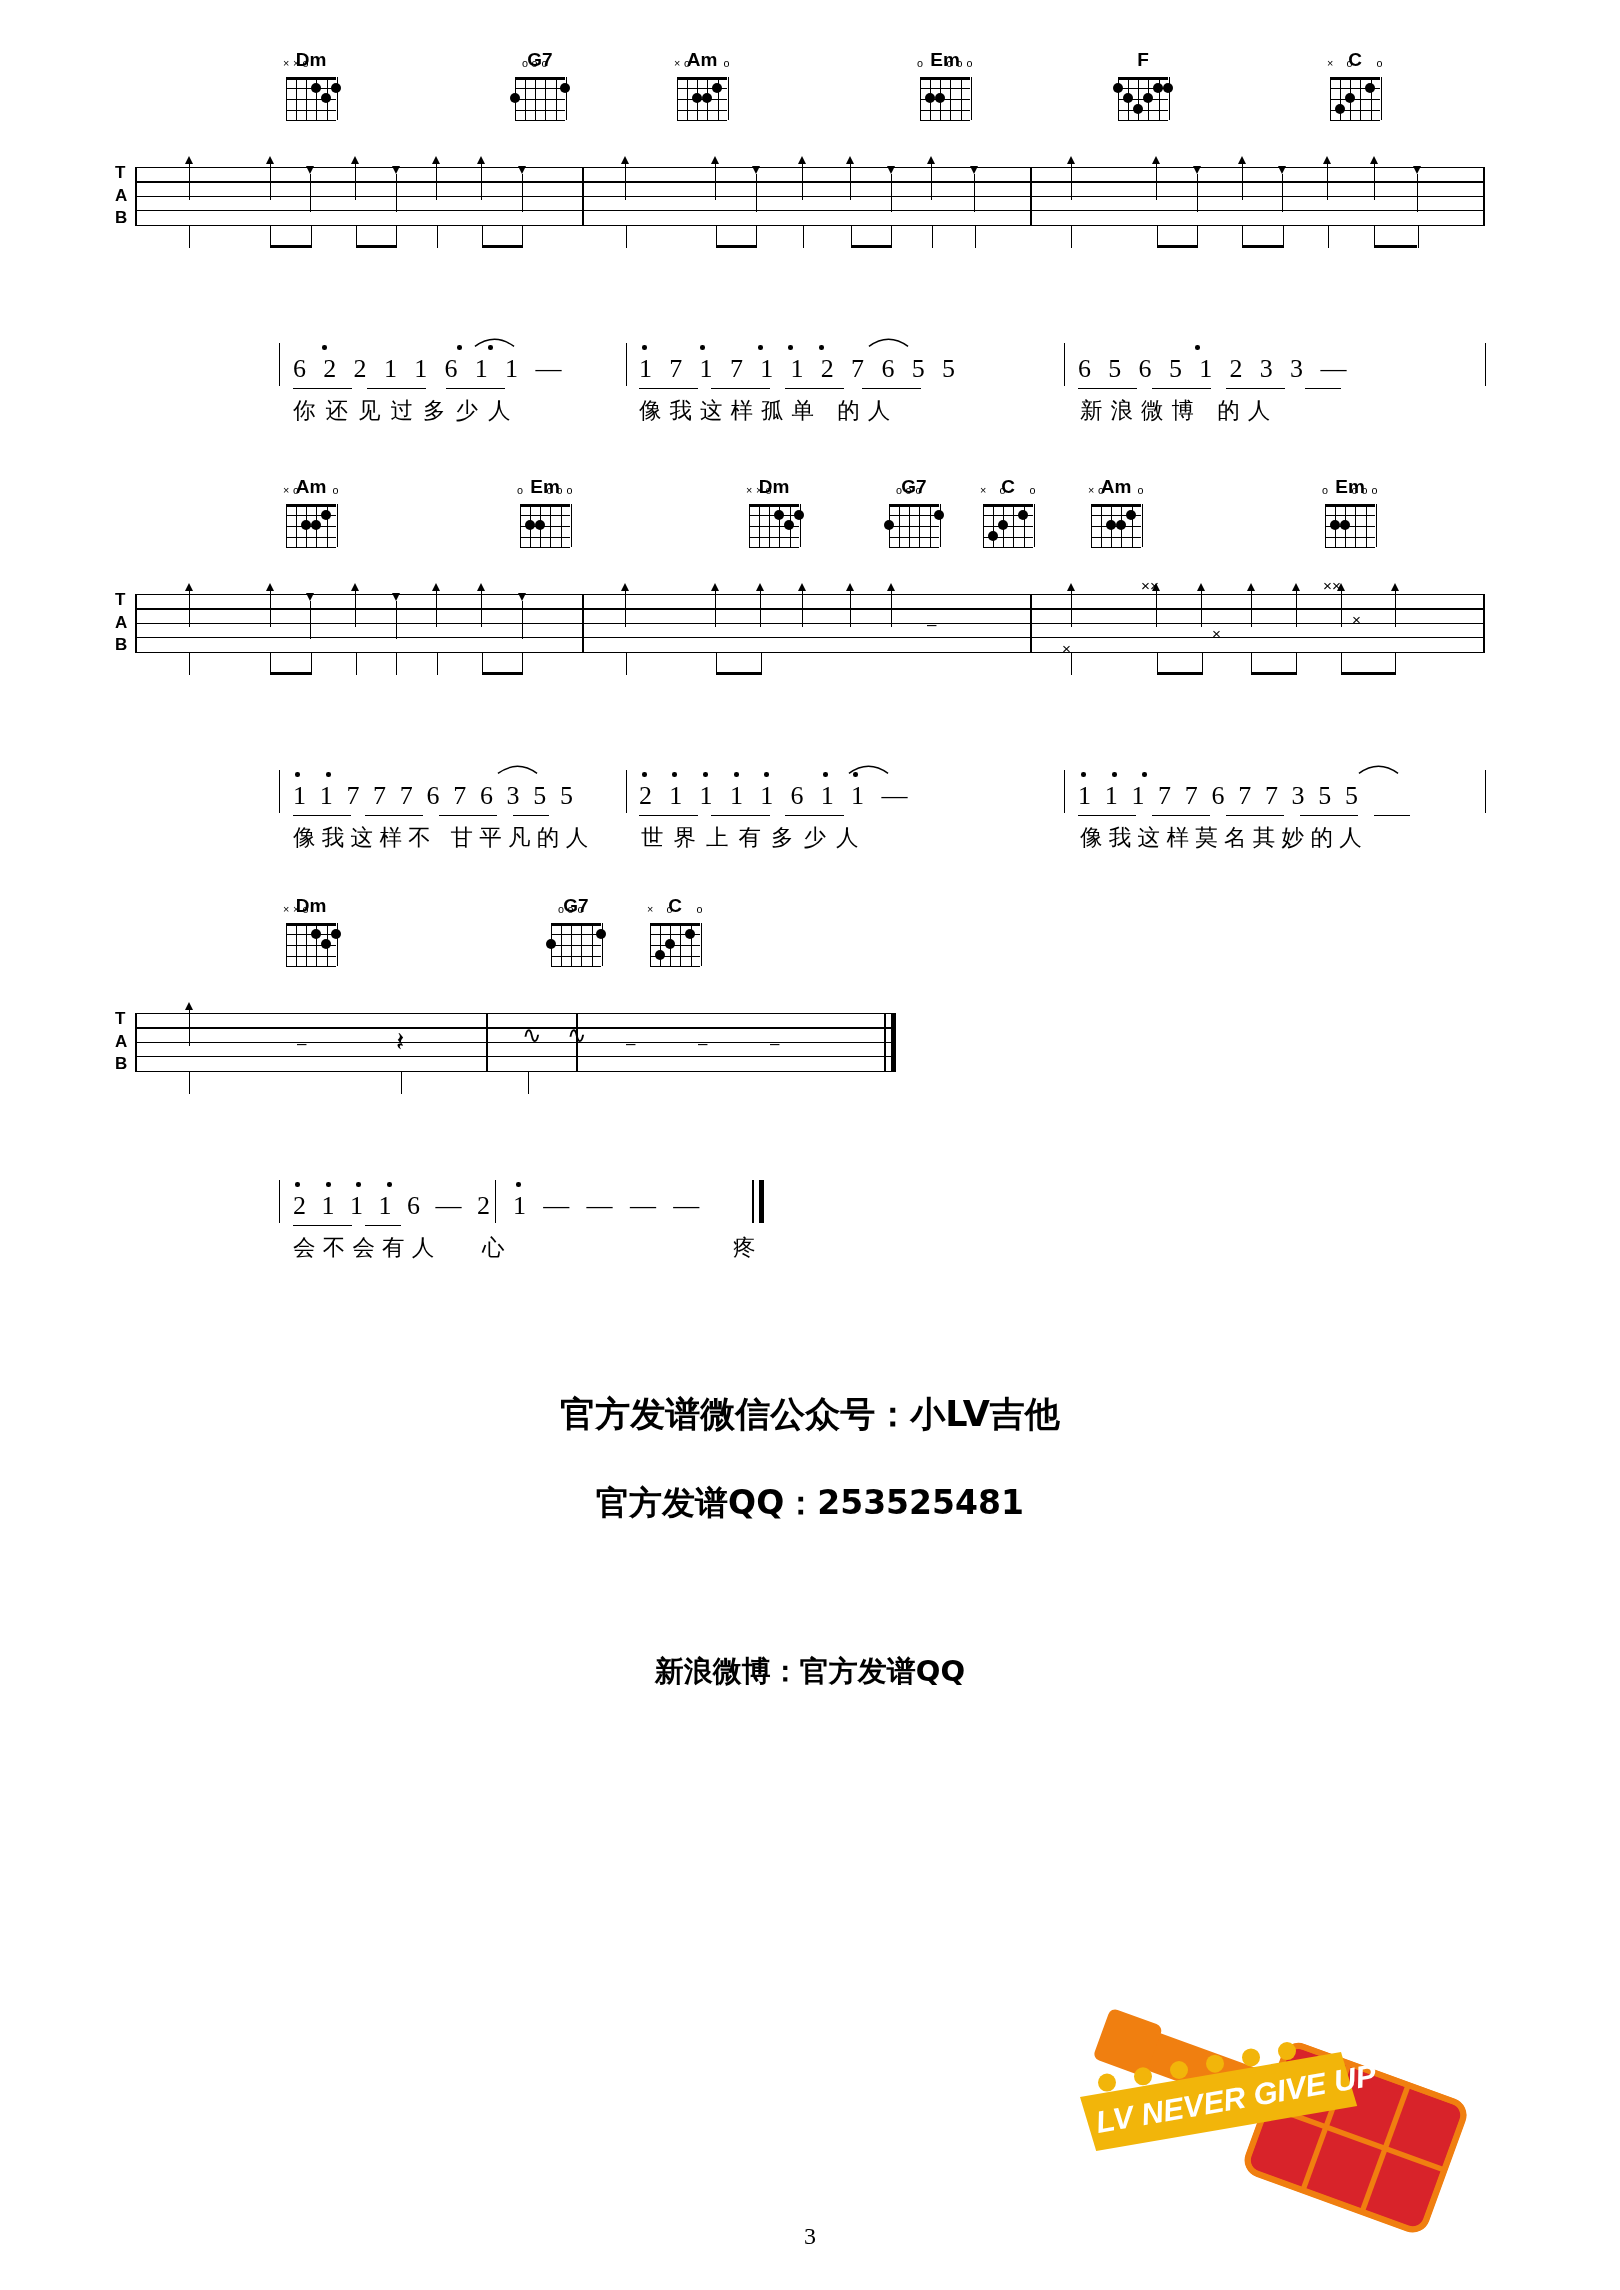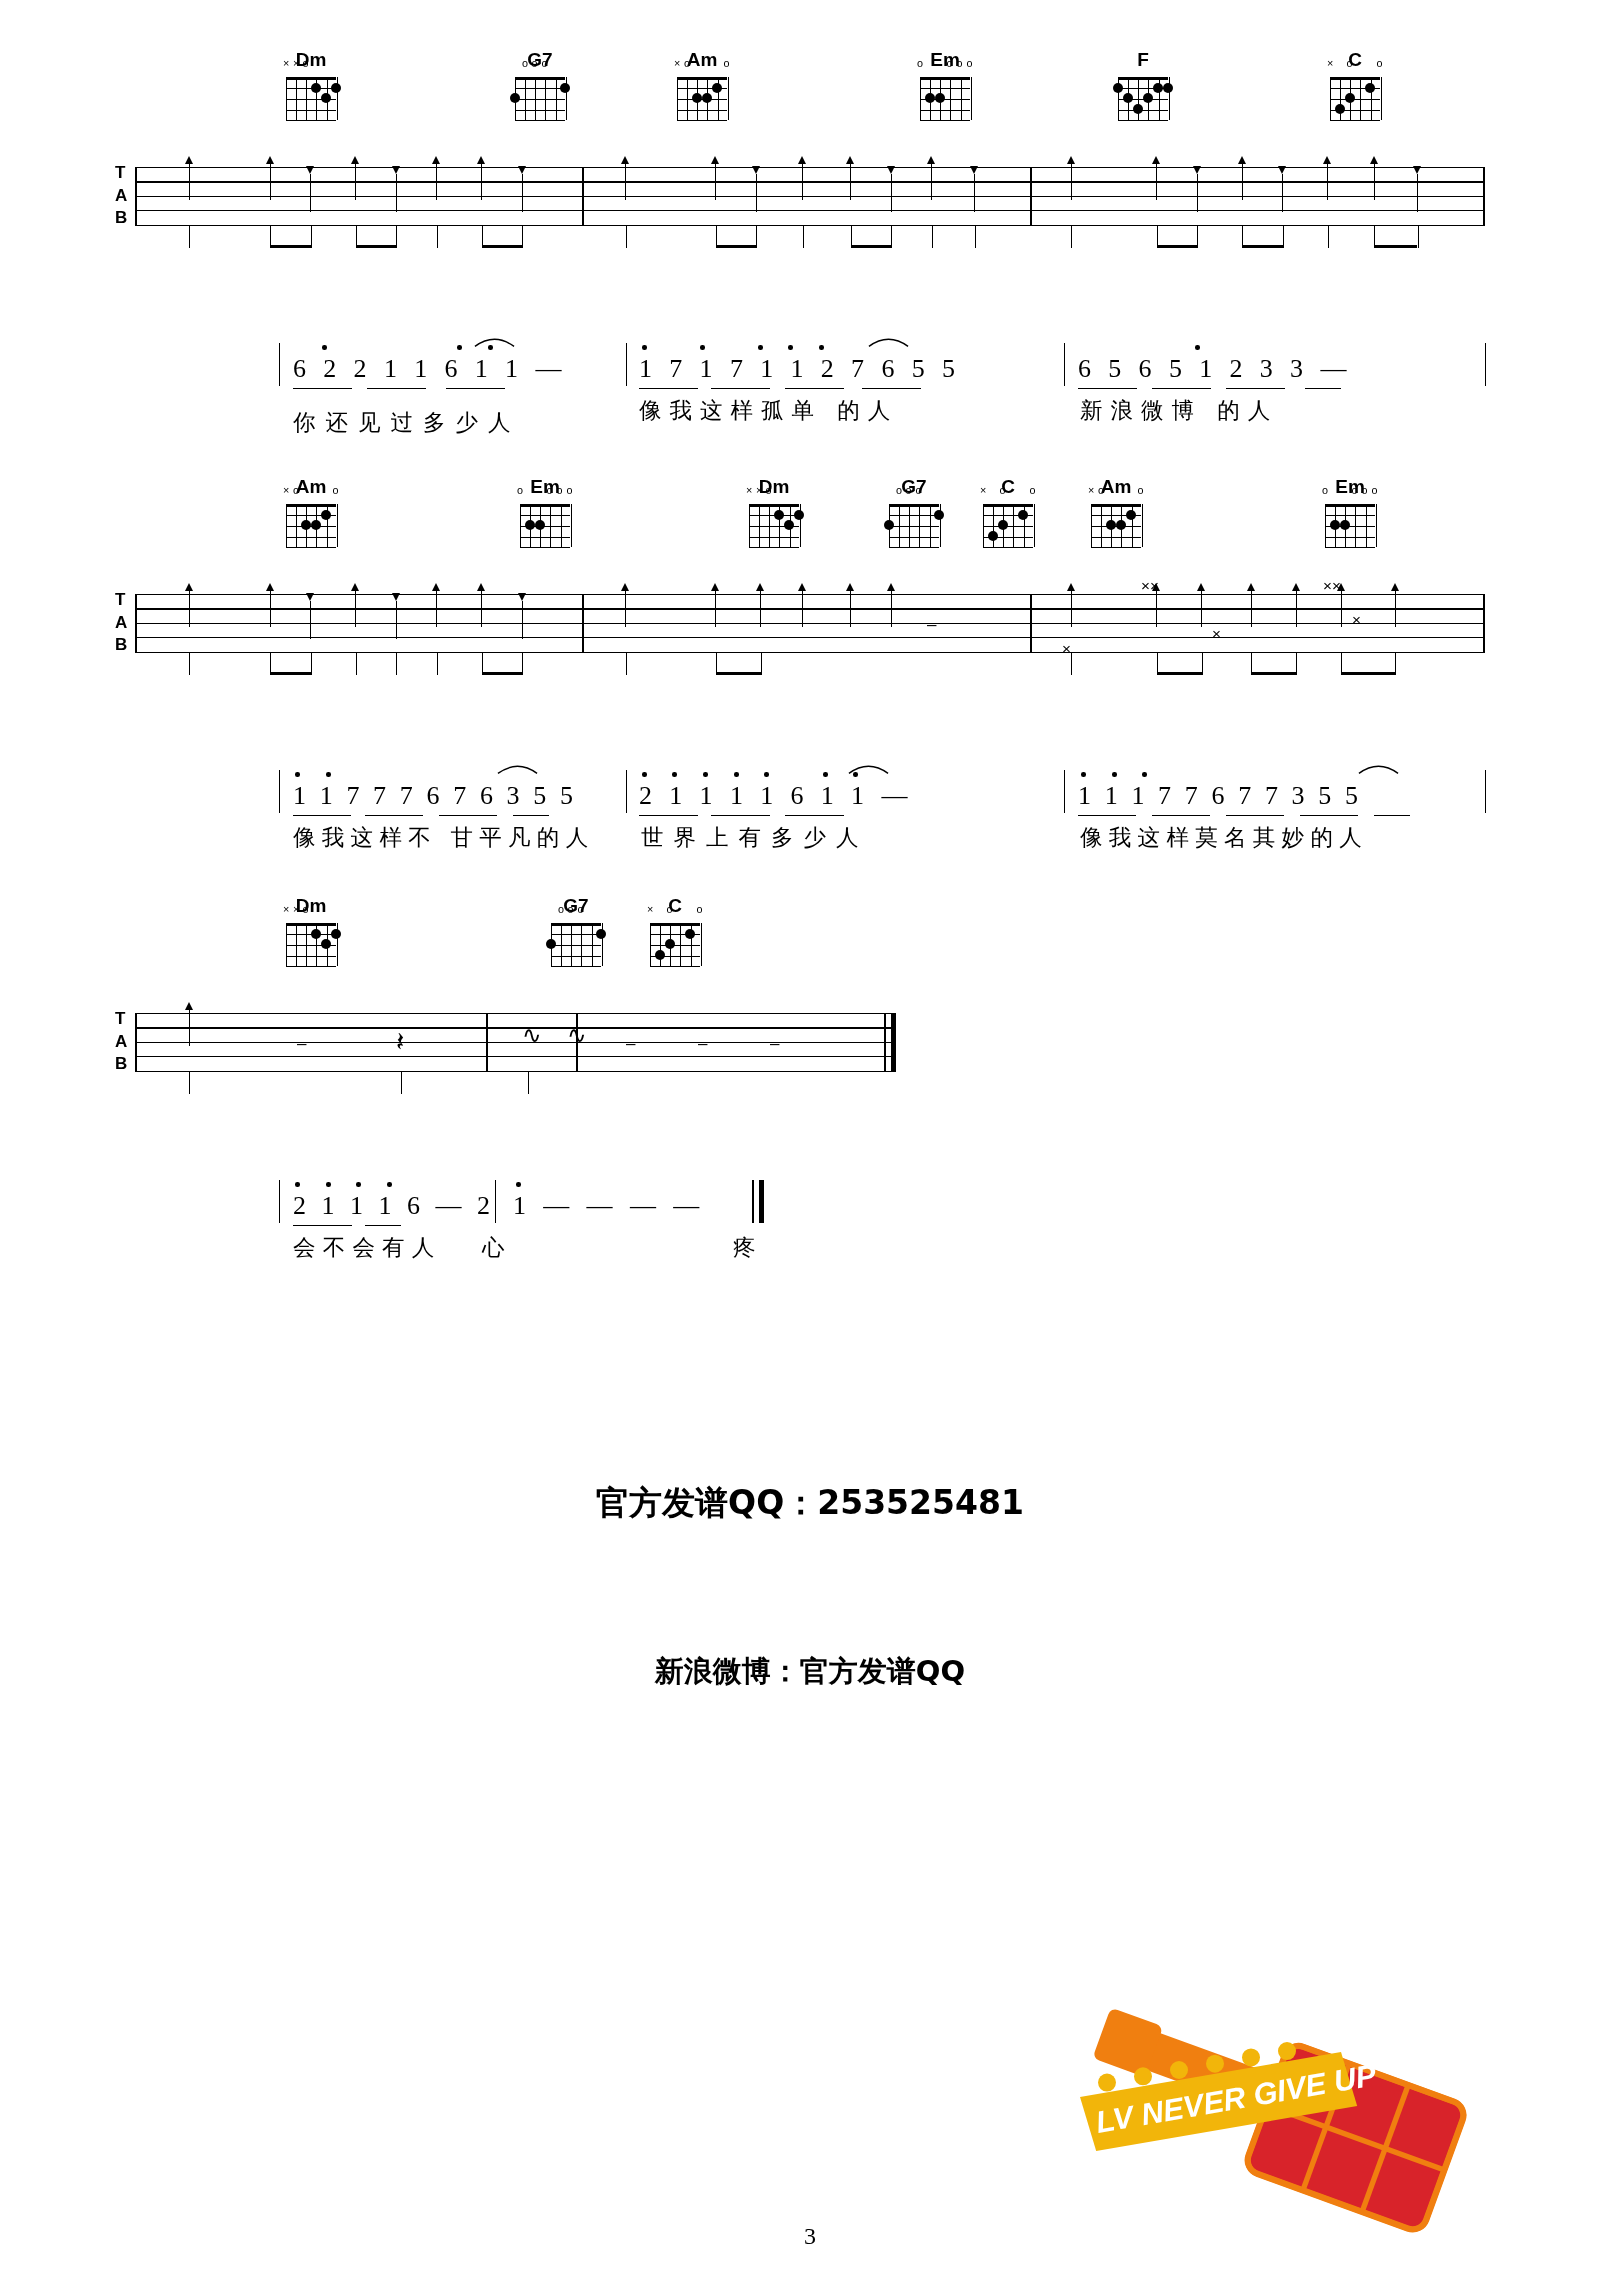--- a/index.html
+++ b/index.html
@@ -380,21 +380,21 @@
       <div class="dotAbove" style="left:684px;top:-10.8px"></div>
       <div class="dotAbove" style="left:1060px;top:-10.8px"></div>
 
       <svg class="tie" style="left:337px;top:-21.6px;" width="45" height="16" viewBox="0 0 50 18">
           <path d="M3,14 Q25,-2 47,14" fill="none" stroke="#000" stroke-width="1.6"></path>
         </svg>
       <svg class="tie" style="left:731px;top:-21.6px;" width="45" height="16" viewBox="0 0 50 18">
           <path d="M3,14 Q25,-2 47,14" fill="none" stroke="#000" stroke-width="1.6"></path>
         </svg>
 
-      <div class="lyric" style="left:158px;top:55px;letter-spacing:10px;">你还见过多少人</div>
+      <div class="lyric" style="left:158px;top:43px;letter-spacing:10px;">你还见过多少人</div>
       <div class="lyric" style="left:504px;top:43px;letter-spacing:8px;">像我这样孤单 的人</div>
       <div class="lyric" style="left:945px;top:43px;letter-spacing:8px;">新浪微博 的人</div>
     </div>
   </div>
 
   <div class="system" style="left:0;top:477px;width:1620px;height:387px;">
 
     <div class="chordbox" style="left:275px;top:0;">
       <div class="chordname">Am</div>
       <div class="grid">
@@ -858,20 +858,21 @@
       <div class="dotAbove" style="left:191px;top:-10.8px"></div>
       <div class="dotAbove" style="left:221px;top:-10.8px"></div>
       <div class="dotAbove" style="left:252px;top:-10.8px"></div>
       <div class="dotAbove" style="left:381px;top:-10.8px"></div>
 
       <div class="lyric" style="left:158px;top:43px;letter-spacing:7.2px;">会不会有人</div>
       <div class="lyric" style="left:347px;top:43px;letter-spacing:40px;">心    疼</div>
     </div>
   </div>
 
+  <div class="footer f1" style="top:1391px;">官方发谱微信公众号：小LV吉他</div>
   <div class="footer f2" style="top:1481px;">官方发谱QQ：253525481</div>
   <div class="footer f4" style="top:1652px;">新浪微博：官方发谱QQ</div>
 
   <div class="logo">
     <svg width="504" height="261" viewBox="0 0 560 290">
 
       <g transform="translate(250,40) rotate(20)">
         <rect x="0" y="20" width="210" height="150" rx="16" fill="#D8232A" stroke="#F07F10" stroke-width="7"></rect>
         <rect x="0" y="20" width="210" height="150" rx="16" fill="none" stroke="#F07F10" stroke-width="6"></rect>
         <line x1="70" y1="20" x2="70" y2="170" stroke="#F07F10" stroke-width="6"></line>

